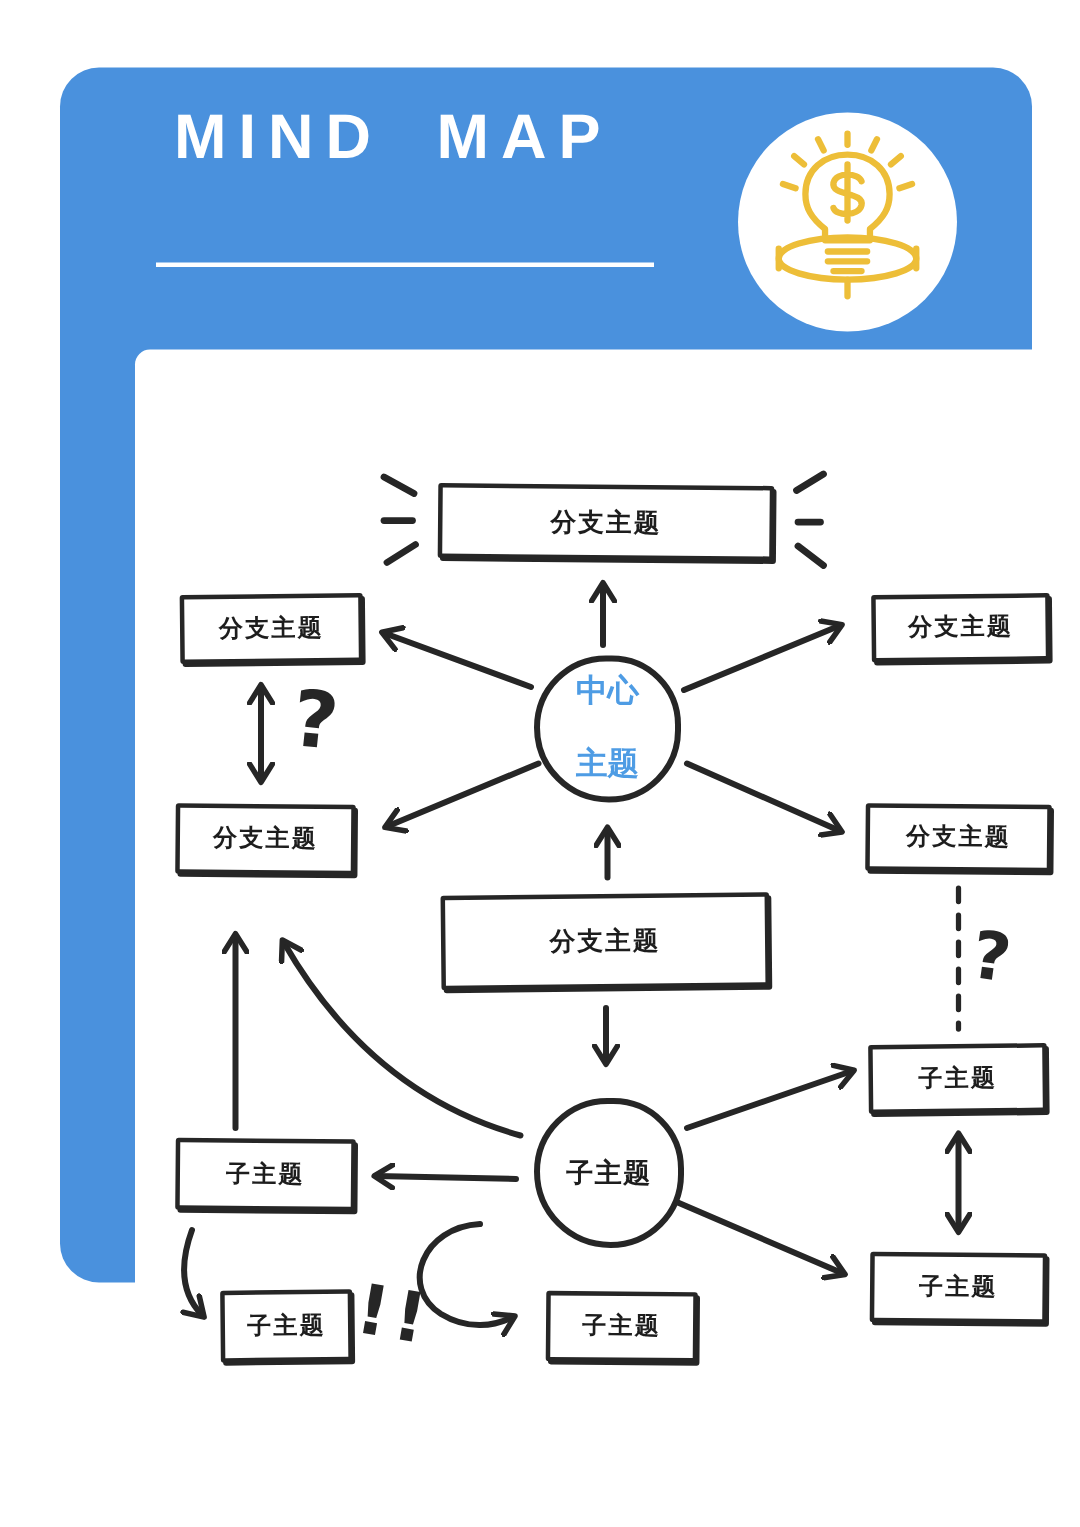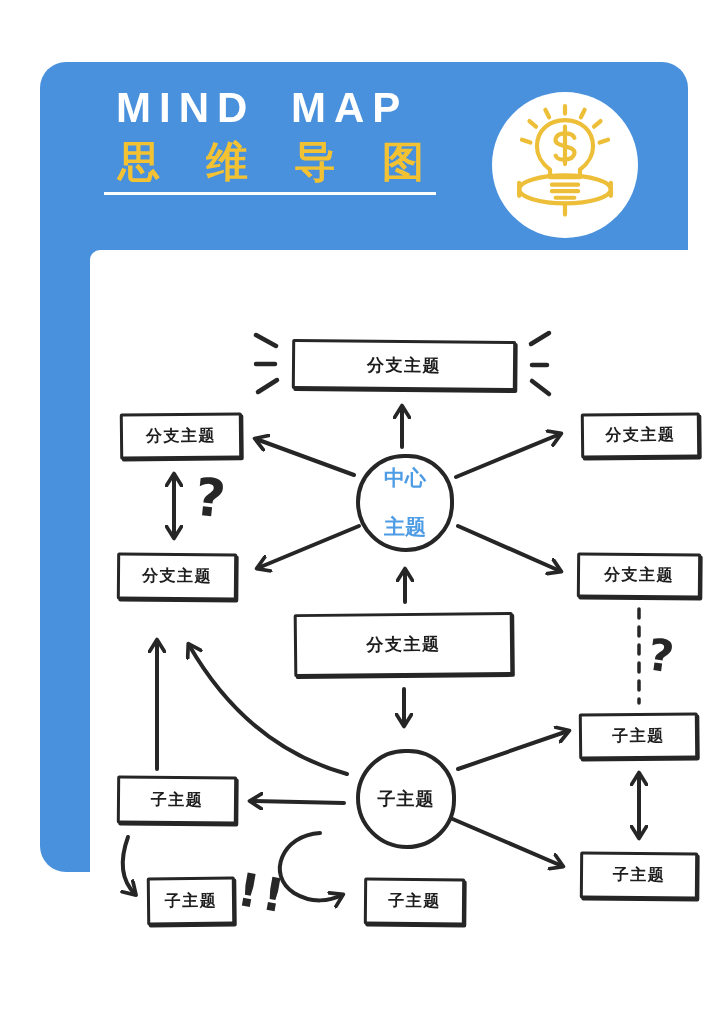--- a/index.html
+++ b/index.html
@@ -4,21 +4,21 @@
 <style>
   :root{
     --card-blue:#4a91dd;
     --accent-yellow:#f2c233;
     --center-text-blue:#4e9ce4;
     --ink:#262626;
   }
   *{margin:0;padding:0;box-sizing:border-box;}
   html,body{width:720px;height:1018px;background:#ffffff;overflow:hidden;
     font-family:"Liberation Sans","DejaVu Sans",sans-serif;}
-  .card{position:absolute;left:40px;top:62px;width:648px;height:810px;
+  .card{position:absolute;left:40px;top:45px;width:648px;height:810px;
     background:var(--card-blue);border-radius:26px;}
   
   .title{position:absolute;left:76px;top:22px;color:#fff;font-size:42px;
     font-weight:bold;letter-spacing:8px;word-spacing:16px;white-space:nowrap;}
   .subtitle{position:absolute;left:78px;top:72px;color:var(--accent-yellow);
     font-size:42px;font-weight:bold;letter-spacing:46px;white-space:nowrap;}
   .divider{position:absolute;left:64px;top:130px;width:332px;height:3px;background:#fff;}
   .desc{position:absolute;left:60px;top:141px;width:372px;color:#fff;
     font-size:13px;line-height:1.75;}
   .icon-circle{position:absolute;left:452px;top:30px;width:146px;height:146px;
@@ -42,21 +42,20 @@
   .circle-node.hub{color:#1d1d1d;font-size:18px;letter-spacing:1px;}
   .scribble{position:absolute;color:#262626;font-weight:bold;
     font-family:"DejaVu Sans","Liberation Sans",sans-serif;}
 </style>
 </head>
 <body>
 
 <div class="card">
 
   <div class="title">MIND MAP</div>
-  <div class="subtitle">思维导图</div>
   <div class="divider"></div>
 
   <div class="icon-circle">
     <svg width="116" height="128" viewBox="-12 -14 124 134" fill="none" stroke="#edbe38" stroke-width="4.5" stroke-linecap="round" stroke-linejoin="round">
 
       <path d="M50,-10 L50,-2 M29,-6 L33,2 M71,-6 L67,2 M12,6 L19,12 M88,6 L81,12 M4,26 L13,29 M96,26 L87,29"></path>
 
       <path d="M34,58 C24,50 20,43 20,33 C20,16 33,5 50,5 C67,5 80,16 80,33 C80,43 76,50 66,58 L66,66 L34,66 Z"></path>
 
       <path d="M60,24 C58,18 42,17 40,25 C38,35 62,31 60,41 C58,49 42,49 40,43 M50,12 L50,52"></path>

